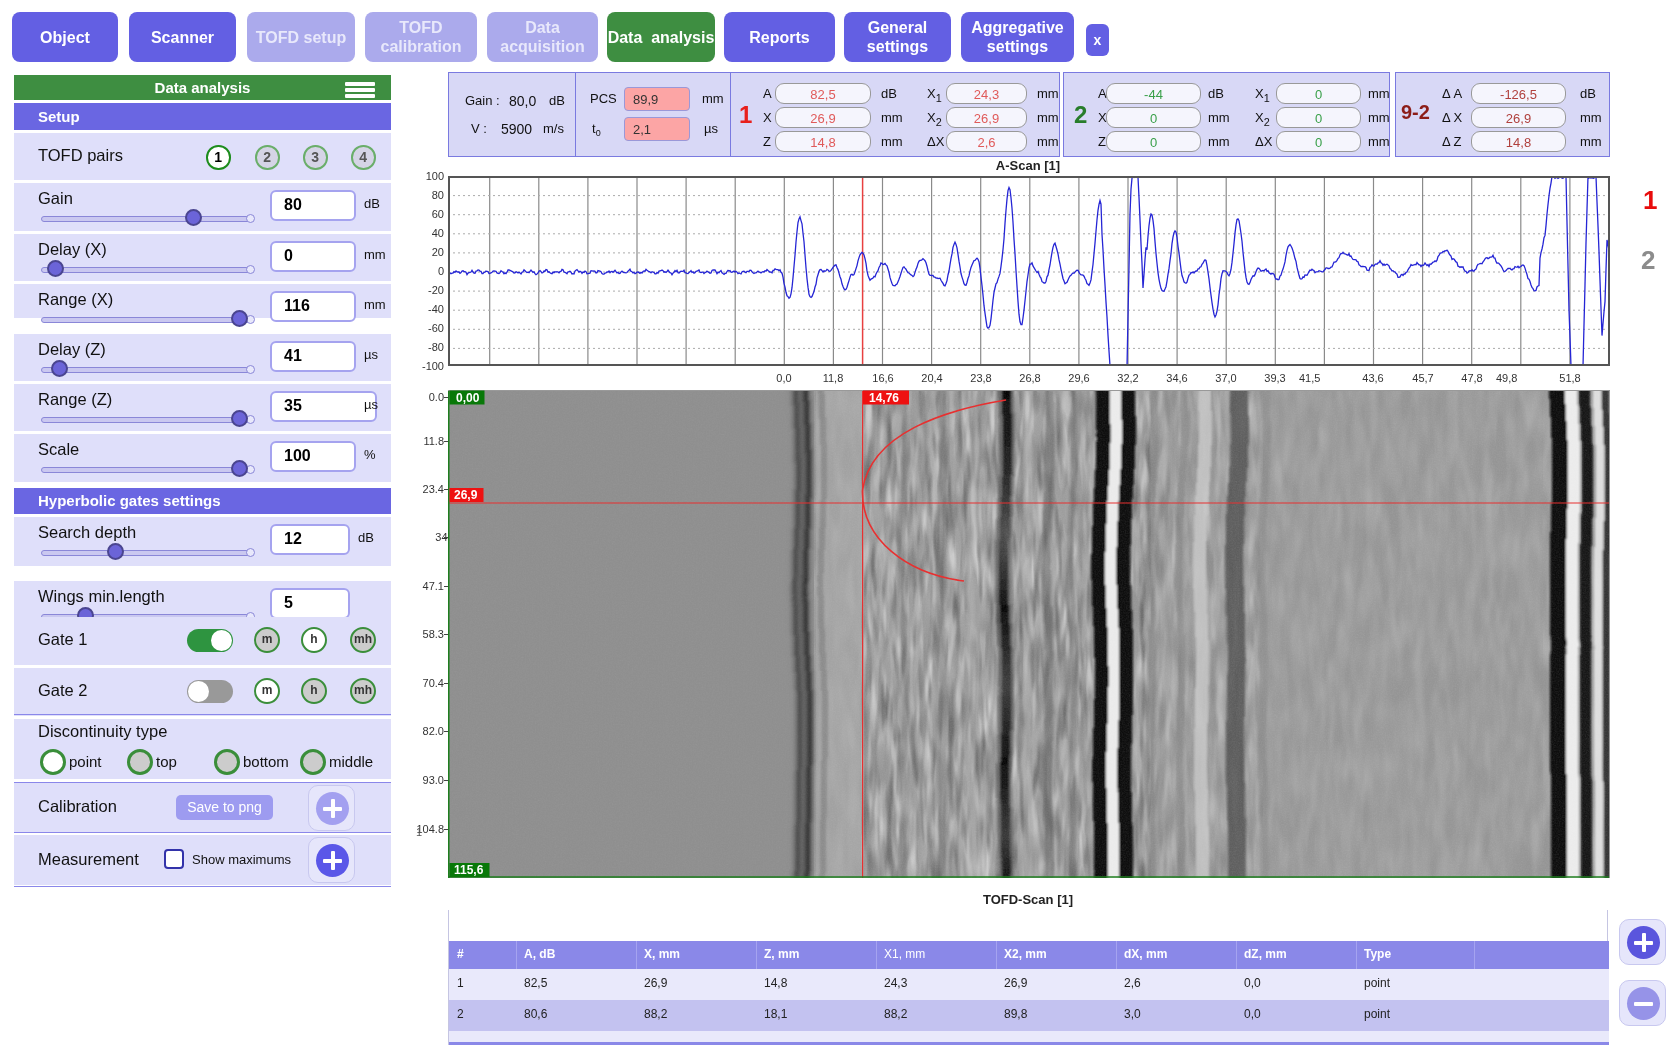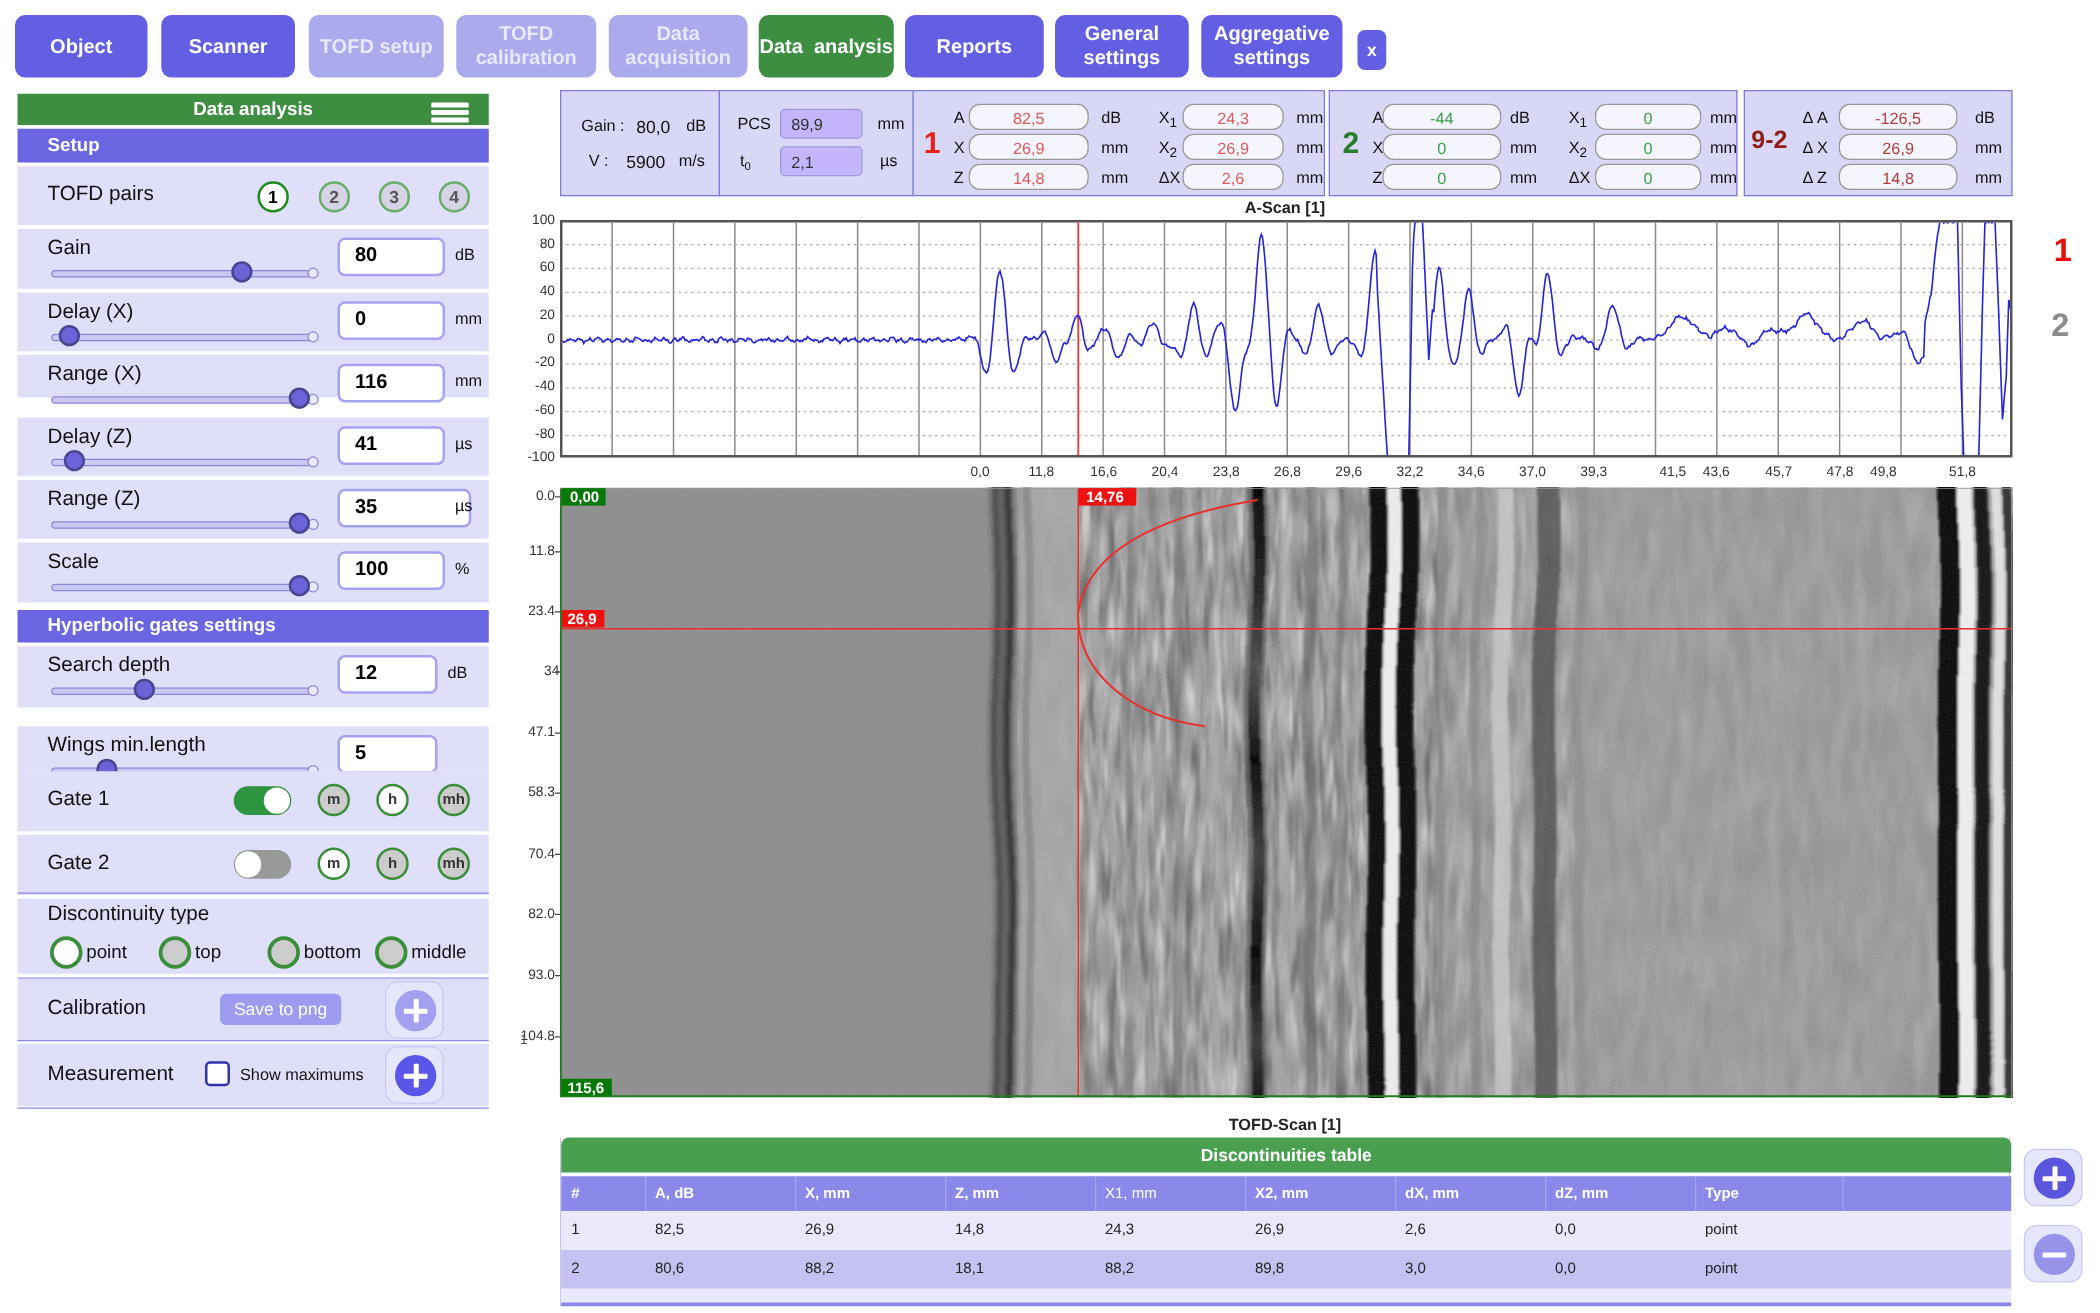--- a/index.html
+++ b/index.html
@@ -29,21 +29,21 @@
 .savebtn {position:absolute;width:97px;height:25px;background:#9d9bf0;border-radius:5px;color:#fff;font-size:14px;text-align:center;line-height:25px}
 .plusout {position:absolute;width:47px;height:46px;border:1px solid #c8c8ef;border-radius:10px;background:#e6e6fb}
 .plus {position:absolute;left:7px;top:6px;width:33px;height:33px;border-radius:50%;background:#5a57e8;color:#fff}
 .plus .pv {position:absolute;left:14.5px;top:7px;width:4px;height:19px;background:#fff;border-radius:1px}
 .plus .ph {position:absolute;left:7px;top:14.5px;width:19px;height:4px;background:#fff;border-radius:1px}
 .plus.light {background:#a3a0f0}
 .chk {position:absolute;width:20px;height:20px;background:#fff;border:2px solid #3333aa;border-radius:4px}
 .ibox {position:absolute;top:72px;height:85px;background:#d8d8f6;border:1px solid #7a7ae0}
 .il {position:absolute;font-size:13px;color:#111}
 .iv {position:absolute;font-size:14px;color:#111}
-.pbox {position:absolute;width:66px;height:24px;background:#c4b5fd;border:1px solid #9a98d8;border-radius:4px;font-size:13px;color:#333;padding:4px 0 0 8px}
+.pbox {position:absolute;width:66px;height:24px;background:#fca5a5;border:1px solid #9a98d8;border-radius:4px;font-size:13px;color:#333;padding:4px 0 0 8px}
 .pnum {position:absolute;top:28px;font-weight:bold;font-size:24px}
 .vb {position:absolute;height:21px;background:#f5f5fd;border:1px solid #999;border-radius:9px;font-size:13px;text-align:center;padding-top:3px}
 .axl {position:absolute;font-size:11px;color:#333}
 .ttl {position:absolute;font-size:13px;font-weight:bold;color:#222}
 </style></head><body>
 <div class="nav on" style="left:12px;width:106px">Object</div>
 <div class="nav on" style="left:129px;width:107px">Scanner</div>
 <div class="nav off" style="left:247px;width:108px">TOFD setup</div>
 <div class="nav off" style="left:365px;width:112px">TOFD<br>calibration</div>
 <div class="nav off" style="left:487px;width:111px">Data<br>acquisition</div>
@@ -298,21 +298,21 @@
 <div class="axl" style="left:808px;top:372px;width:50px;text-align:center">11,8</div>
 <div class="axl" style="left:858px;top:372px;width:50px;text-align:center">16,6</div>
 <div class="axl" style="left:907px;top:372px;width:50px;text-align:center">20,4</div>
 <div class="axl" style="left:956px;top:372px;width:50px;text-align:center">23,8</div>
 <div class="axl" style="left:1005px;top:372px;width:50px;text-align:center">26,8</div>
 <div class="axl" style="left:1054px;top:372px;width:50px;text-align:center">29,6</div>
 <div class="axl" style="left:1103px;top:372px;width:50px;text-align:center">32,2</div>
 <div class="axl" style="left:1152px;top:372px;width:50px;text-align:center">34,6</div>
 <div class="axl" style="left:1201px;top:372px;width:50px;text-align:center">37,0</div>
 <div class="axl" style="left:1250px;top:372px;width:50px;text-align:center">39,3</div>
-<div class="axl" style="left:1299px;top:372px;width:50px;text-align:right">41,5</div>
+<div class="axl" style="left:1299px;top:372px;width:50px;text-align:left">41,5</div>
 <div class="axl" style="left:1348px;top:372px;width:50px;text-align:center">43,6</div>
 <div class="axl" style="left:1398px;top:372px;width:50px;text-align:center">45,7</div>
 <div class="axl" style="left:1447px;top:372px;width:50px;text-align:center">47,8</div>
 <div class="axl" style="left:1496px;top:372px;width:50px;text-align:left">49,8</div>
 <div class="axl" style="left:1545px;top:372px;width:50px;text-align:center">51,8</div>
 <div class="axl" style="left:408px;top:170px;width:36px;text-align:right">100</div>
 <div class="axl" style="left:408px;top:189px;width:36px;text-align:right">80</div>
 <div class="axl" style="left:408px;top:208px;width:36px;text-align:right">60</div>
 <div class="axl" style="left:408px;top:227px;width:36px;text-align:right">40</div>
 <div class="axl" style="left:408px;top:246px;width:36px;text-align:right">20</div>
@@ -437,21 +437,20 @@
     <text x="8" y="11.5" fill="#fff" font-size="12" font-weight="bold" font-family="Liberation Sans">0,00</text>
 <rect x="1.5" y="473" width="40" height="14" fill="#087808"></rect>
     <text x="6" y="484" fill="#fff" font-size="12" font-weight="bold" font-family="Liberation Sans">115,6</text>
 <rect x="415" y="0.5" width="46" height="14" fill="#ee1111"></rect>
     <text x="421" y="11.5" fill="#fff" font-size="12" font-weight="bold" font-family="Liberation Sans">14,76</text>
 <rect x="1.5" y="98" width="34" height="14" fill="#ee1111"></rect>
     <text x="6" y="109" fill="#fff" font-size="12" font-weight="bold" font-family="Liberation Sans">26,9</text>
 </svg>
 <div class="ttl" style="left:968px;top:892px;width:120px;text-align:center">TOFD-Scan [1]</div>
 <div style="position:absolute;left:448px;top:910px;width:1160px;height:135px;border-left:1px solid #c5c5e2;border-right:1px solid #c5c5e2">
-    <div style="position:absolute;left:0;top:0;width:1160px;height:28px;background:#4a9e50;border-radius:6px 6px 0 0;text-align:center;line-height:28px;color:#fff;font-weight:bold;font-size:14px">Discontinuities table</div>
     <div style="position:absolute;left:0;top:31px;width:1160px;height:28px;background:#8a88e8"></div>
     <div style="position:absolute;left:8px;top:37px;color:#fff;font-weight:bold;font-size:12px">#</div>
     <div style="position:absolute;left:75px;top:37px;color:#fff;font-weight:bold;font-size:12px">A, dB</div>
     <div style="position:absolute;left:67px;top:31px;width:1px;height:28px;background:#a5a3f0"></div>
     <div style="position:absolute;left:195px;top:37px;color:#fff;font-weight:bold;font-size:12px">X, mm</div>
     <div style="position:absolute;left:187px;top:31px;width:1px;height:28px;background:#a5a3f0"></div>
     <div style="position:absolute;left:315px;top:37px;color:#fff;font-weight:bold;font-size:12px">Z, mm</div>
     <div style="position:absolute;left:307px;top:31px;width:1px;height:28px;background:#a5a3f0"></div>
     <div style="position:absolute;left:435px;top:37px;color:#fff;font-weight:normal;font-size:12px">X1, mm</div>
     <div style="position:absolute;left:427px;top:31px;width:1px;height:28px;background:#a5a3f0"></div>

